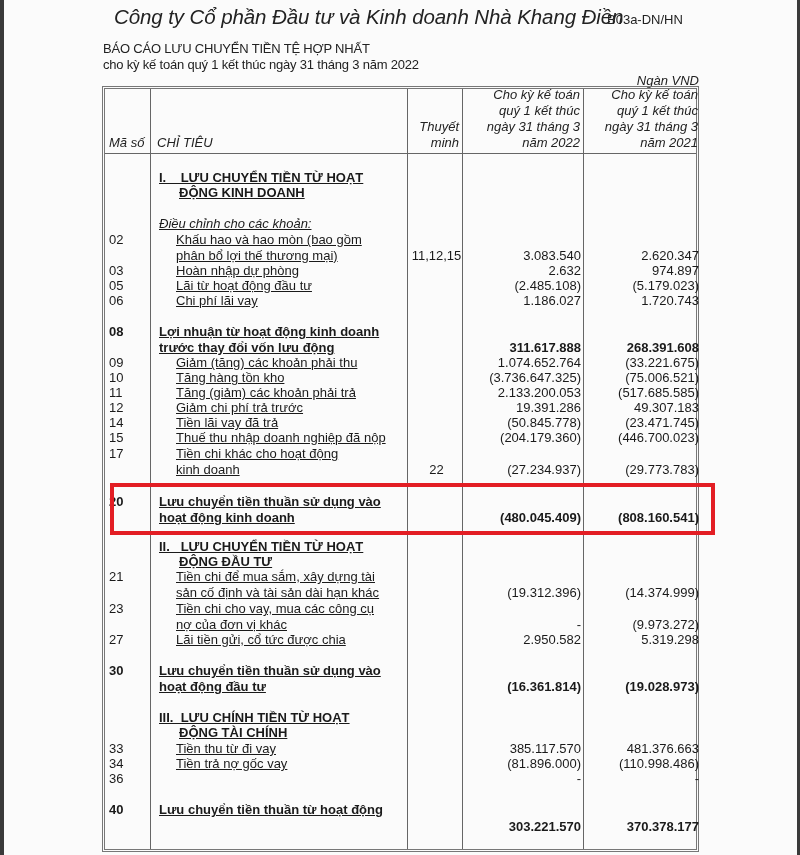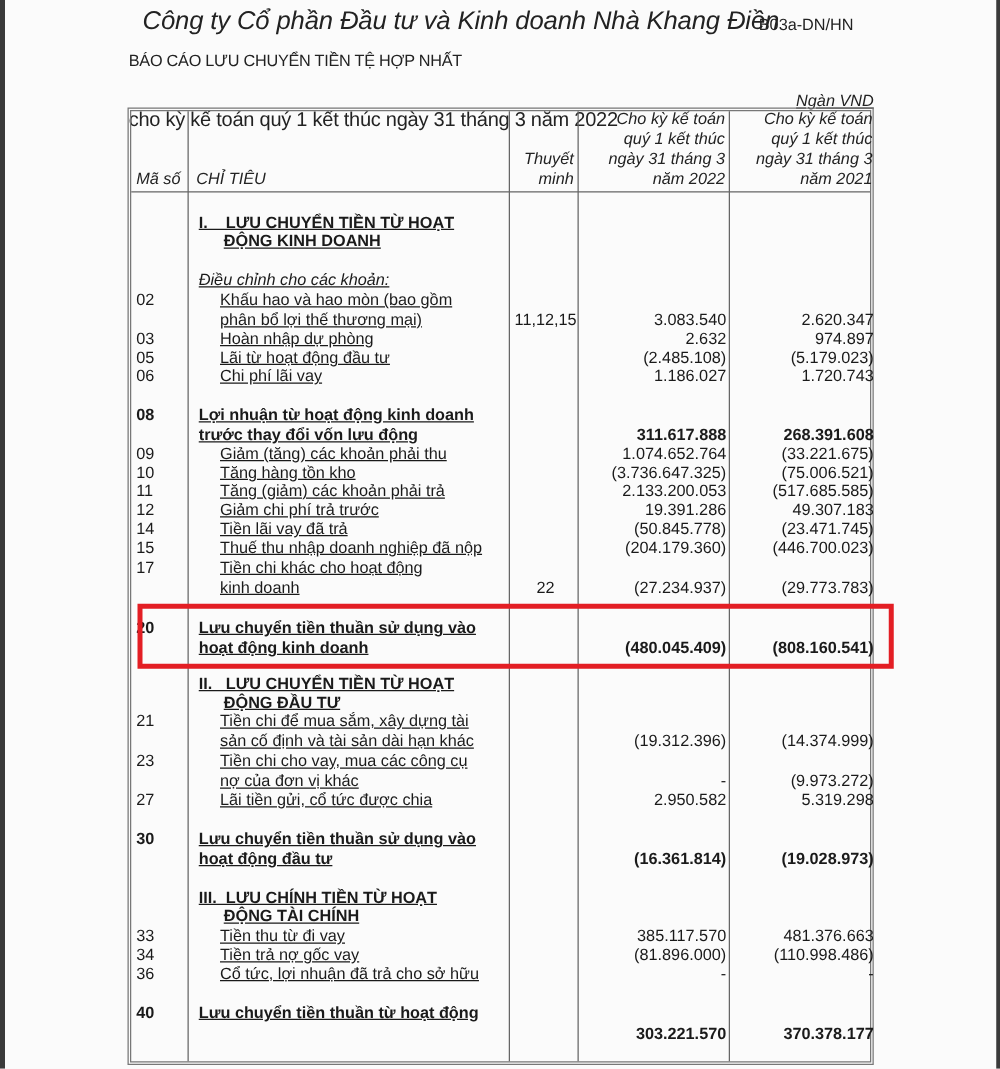--- a/index.html
+++ b/index.html
@@ -23,21 +23,21 @@
   .form-code {
     position: absolute; left: 603px; top: 12px;
     font-size: 13px; color: #222;
   }
   .report-title {
     position: absolute; left: 99px; top: 41px;
     font-size: 13px; color: #222; letter-spacing: -0.2px;
   }
   .report-sub {
     position: absolute; left: 99px; top: 57px;
-    font-size: 16px; color: #222; letter-spacing: -0.2px; margin-top: 31px;
+    font-size: 13px; color: #222; letter-spacing: -0.2px;
   }
   .unit {
     position: absolute; left: 629px; top: 73px; width: 66px; text-align: right;
     font-size: 13px; font-style: italic; color: #222; text-decoration: underline;
   }
   .table {
     position: absolute; left: 98px; top: 86px; width: 597px; height: 766px;
     border: 3px double #777;
   }
   .vline { position: absolute; top: 0; bottom: 0; width: 1px; background: #666; }
@@ -259,21 +259,20 @@
       <span class="v2">481.376.663</span>
       </div>
     <div class="row" style="top:667px">
       <span class="code">34</span>
       <span class="label indent">Tiền trả nợ gốc vay</span>
       <span class="v1">(81.896.000)</span>
       <span class="v2">(110.998.486)</span>
       </div>
     <div class="row" style="top:682px">
       <span class="code">36</span>
-      <span class="label indent">Cổ tức, lợi nhuận đã trả cho sở hữu</span>
       <span class="v1">-</span>
       <span class="v2">-</span>
       </div>
 
     <div class="row bold" style="top:713px">
       <span class="code">40</span>
       <span class="label">Lưu chuyển tiền thuần từ hoạt động</span>
       </div>
     <div class="row bold" style="top:730px">
       <span class="v1">303.221.570</span>

